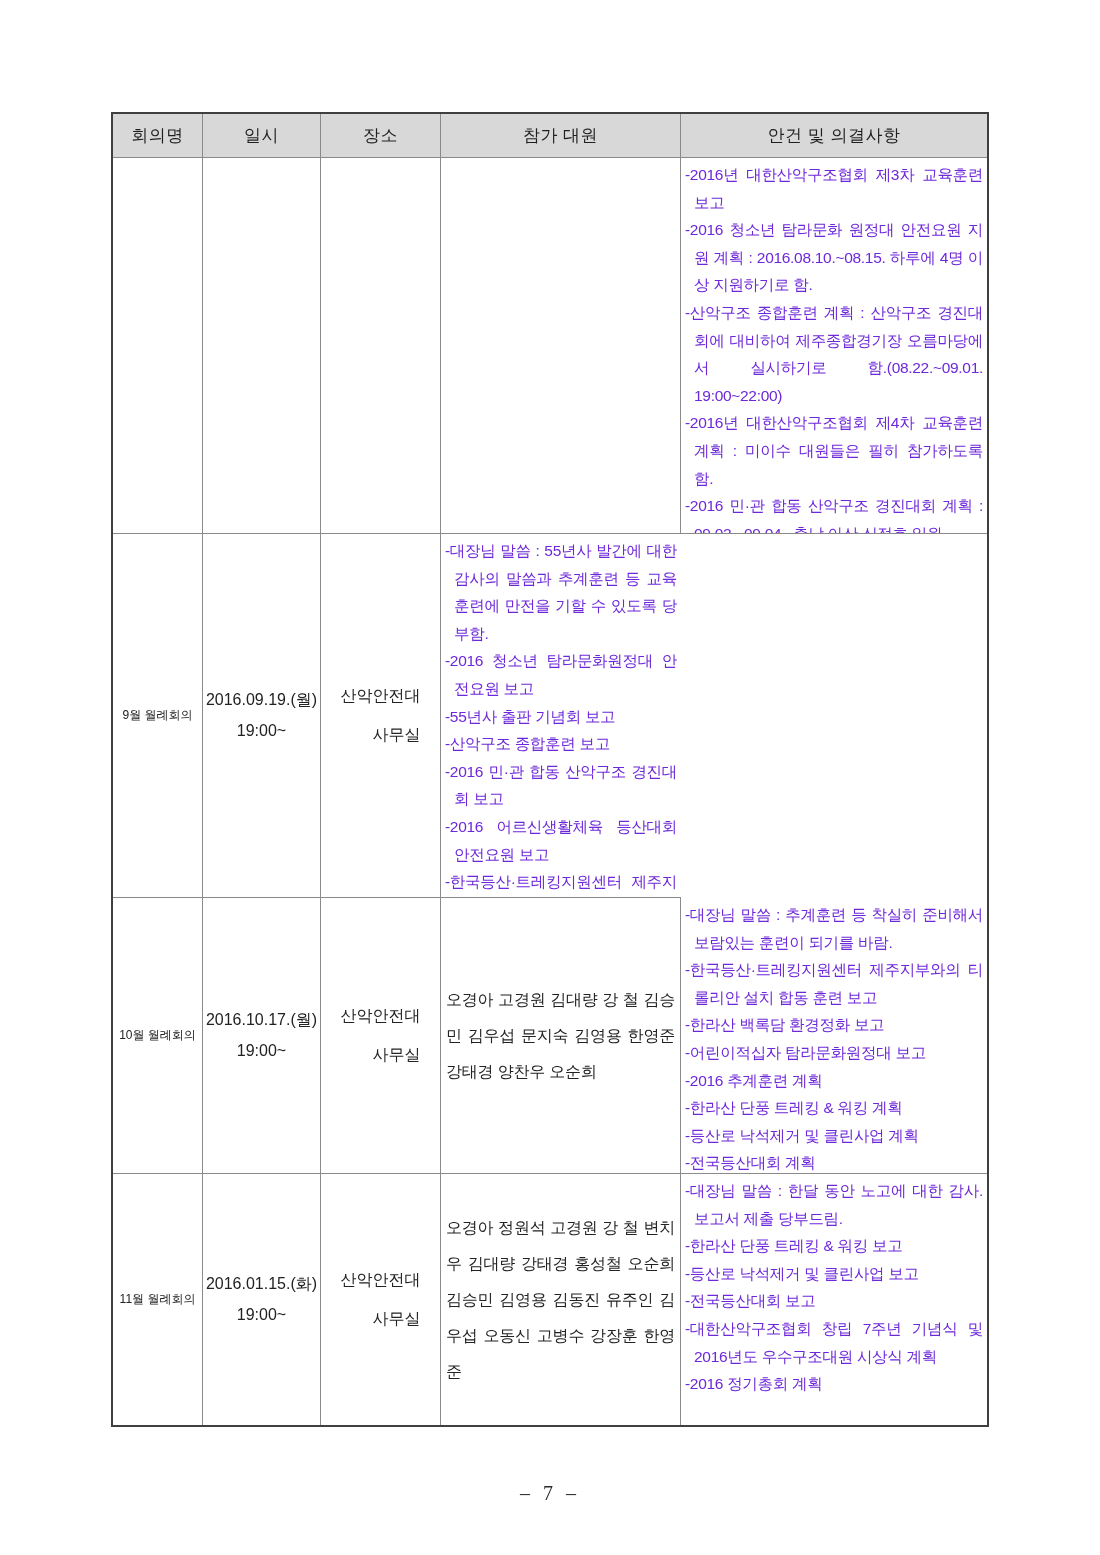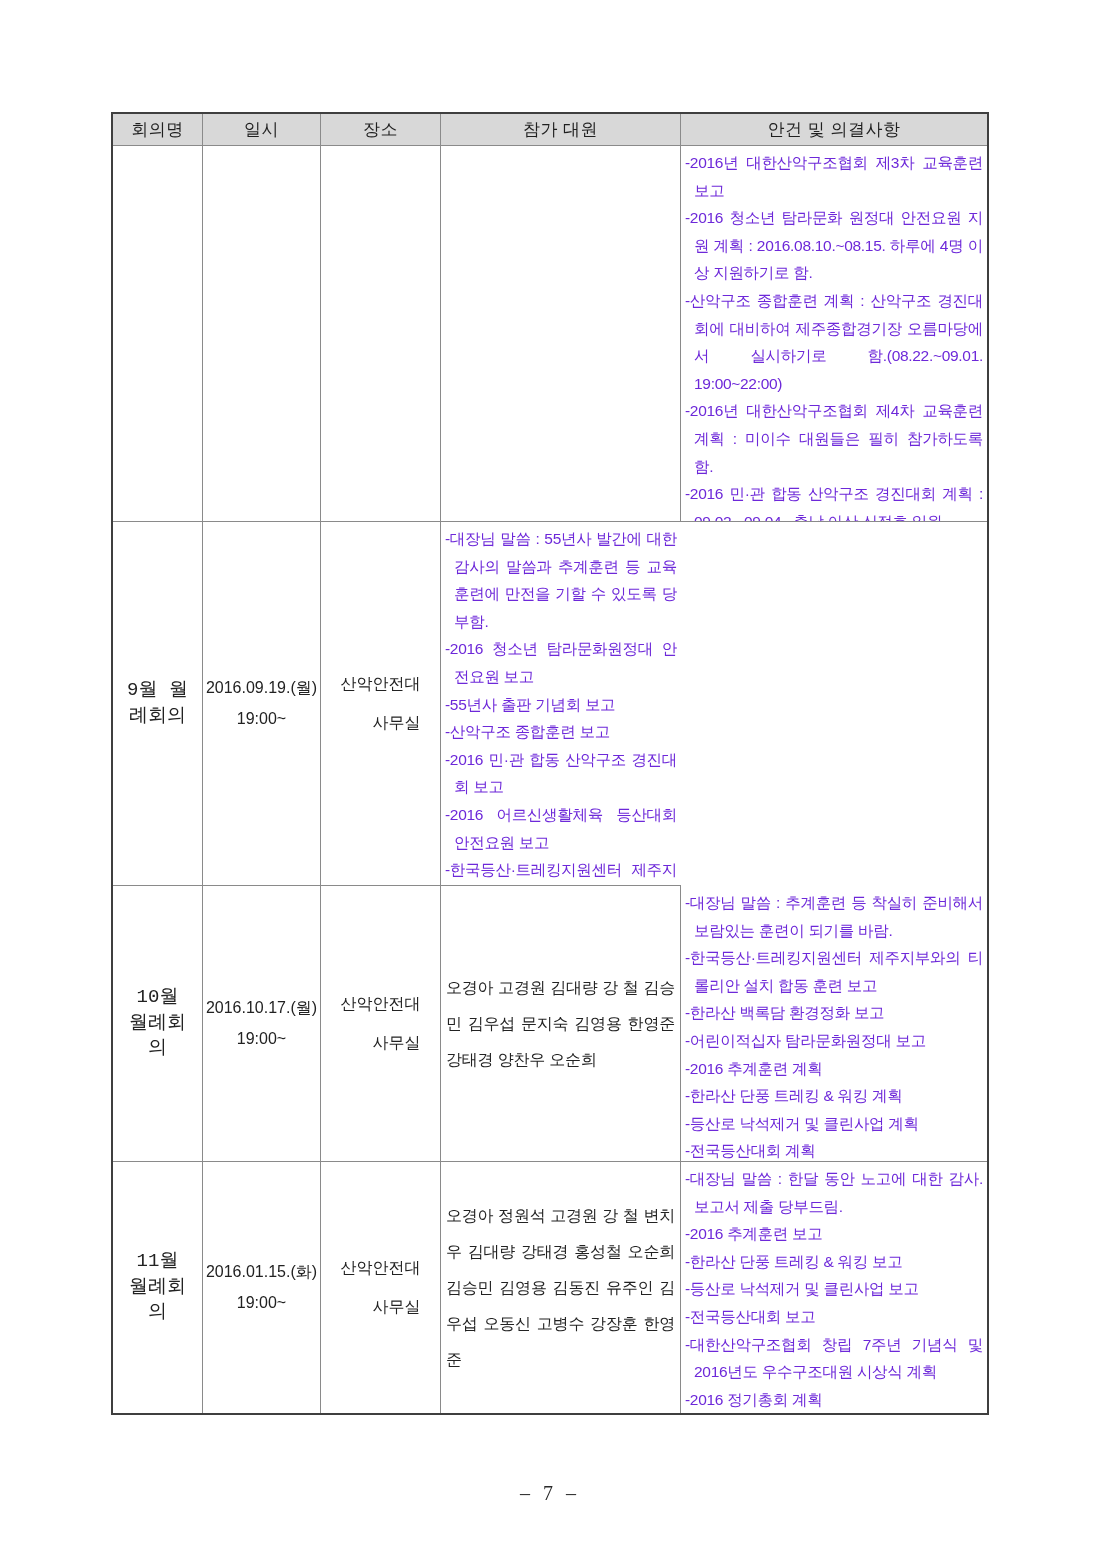--- a/index.html
+++ b/index.html
@@ -26,36 +26,36 @@
   }
   .cell {
     border-right: 1px solid #8a8a8a;
     border-bottom: 1px solid #8a8a8a;
     box-sizing: border-box;
     overflow: hidden;
   }
   .cell:last-child { border-right: none; }
   .t-row:last-child .cell { border-bottom: none; }
 
-  .header-row { height: 32px; }
+  .header-row { height: 44px; }
   .h-cell {
     background: #d8d8d8;
     display: flex; align-items: center; justify-content: center;
     font-size: 17px;
     letter-spacing: 0.5px;
     color: #1f1f1f;
   }
 
   .center-cell {
     display: flex; align-items: center; justify-content: center;
     text-align: center;
     font-size: 16px;
     line-height: 1.35;
   }
-  .name-cell { font-size: 19px; padding: 0 13px; font-family: Liberation Mono, monospace; }
+  .name-cell { font-size: 12px; padding: 0 1px; }
   .date-cell { flex-direction: column; gap: 9px; }
   .place-cell { white-space: pre-line; line-height: 2.4; text-align: right; }
 
   .participants-cell { display: flex; align-items: center; }
   .participants-text {
     width: 100%;
     padding: 0 5px;
     font-size: 16px;
     line-height: 36px;
     text-align: justify;
@@ -162,21 +162,20 @@
         <div class="">2016.01.15.(화)</div>
         <div class="">19:00~</div>
       </div>
       <div class="cell center-cell place-cell">산악안전대
 사무실</div>
       <div class="cell participants-cell">
         <div class="participants-text">오경아 정원석 고경원 강 철 변치우 김대량 강태경 홍성철 오순희 김승민 김영용 김동진 유주인 김우섭 오동신 고병수 강장훈 한영준</div>
       </div>
       <div class="cell agenda-cell">
         <div class="agenda-item">-대장님 말씀 : 한달 동안 노고에 대한 감사. 보고서 제출 당부드림.</div>
-        <div class="agenda-item">-2016 추계훈련 보고</div>
         <div class="agenda-item">-한라산 단풍 트레킹 &amp; 워킹 보고</div>
         <div class="agenda-item">-등산로 낙석제거 및 클린사업 보고</div>
         <div class="agenda-item">-전국등산대회 보고</div>
         <div class="agenda-item">-대한산악구조협회 창립 7주년 기념식 및 2016년도 우수구조대원 시상식 계획</div>
         <div class="agenda-item">-2016 정기총회 계획</div>
       </div>
     </div>
   </div>
 
 <div class="page-number">– 7 –</div>

